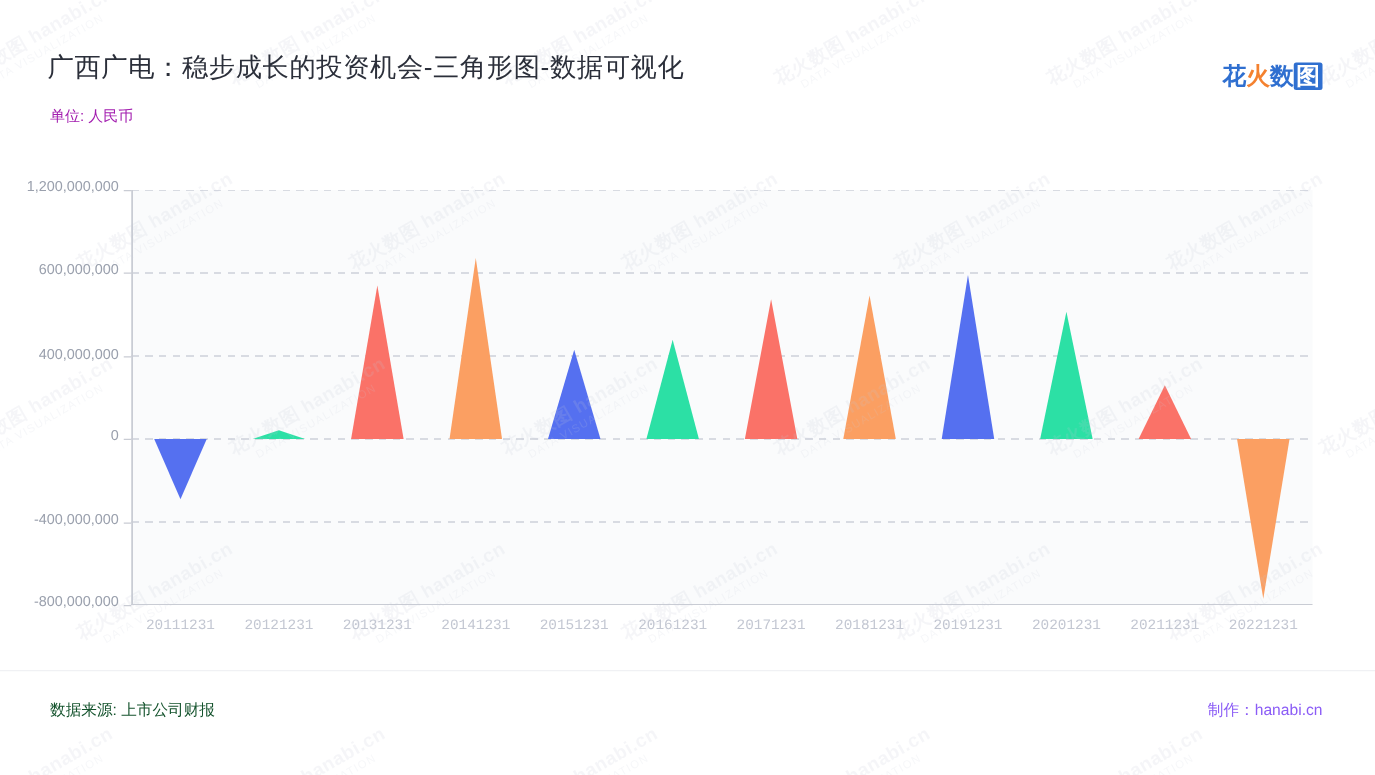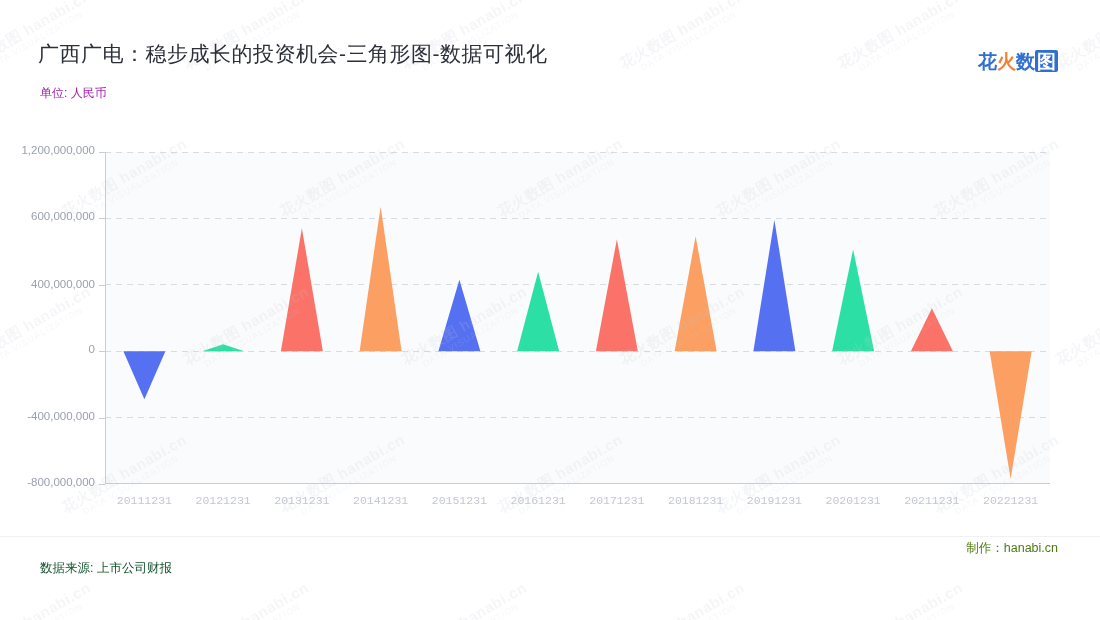--- a/index.html
+++ b/index.html
@@ -86,21 +86,21 @@
     position:absolute;text-align:center;width:90px;
     font-size:11.5px;color:#c3c7d2;
     font-family:Liberation Mono, monospace;
   }
 
   
   .foot-left{
     position:absolute;left:40px;top:560px;font-size:12.5px;color:#14532d;z-index:4;
   }
   .foot-right{
-    position:absolute;right:42px;top:540px;font-size:12.5px;color:#4d7c0f;z-index:4;
+    position:absolute;right:42px;top:560px;font-size:12.5px;color:#8b5cf6;z-index:4;
   }
   .foot-rule{
     position:absolute;left:0;top:536px;width:1100px;height:1px;background:#f0f1f4;z-index:1;
   }
 </style>
 </head>
 <body>
 
 <div class="page">
 

